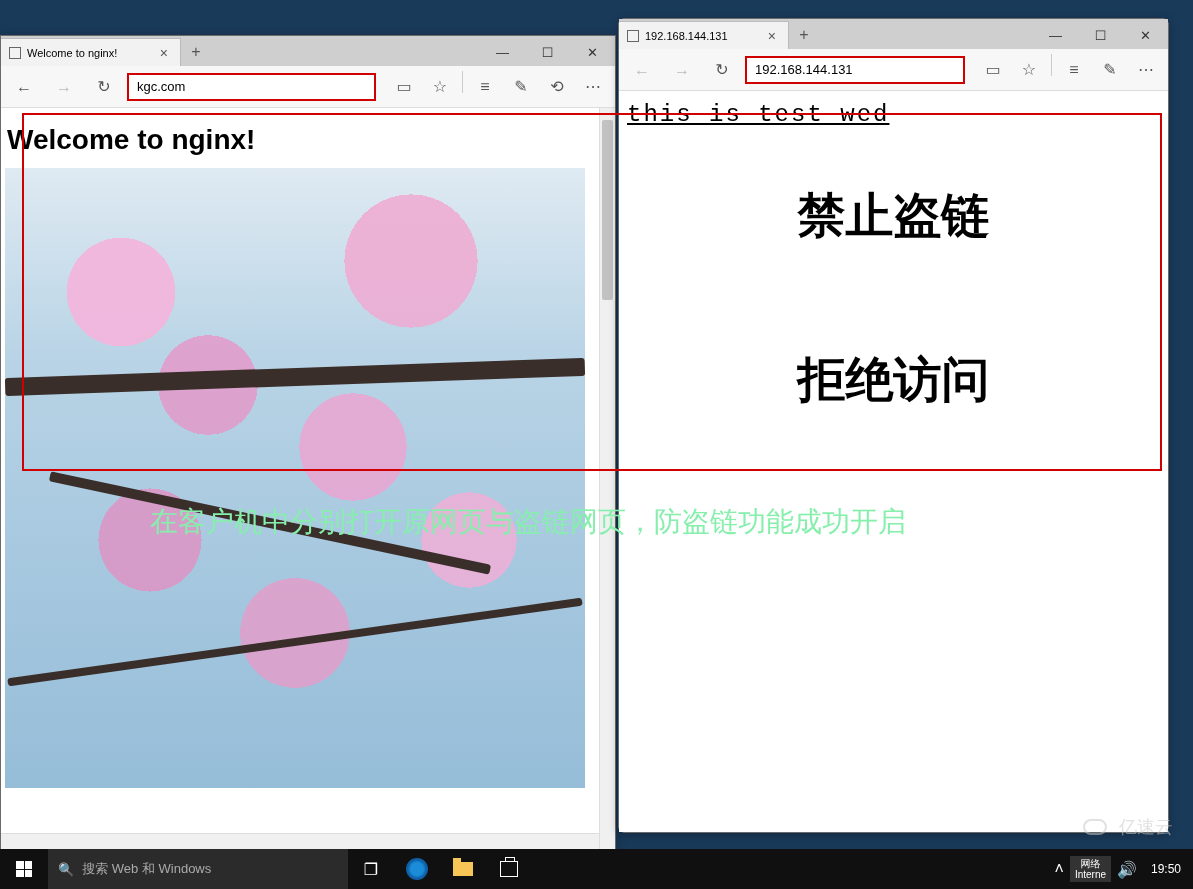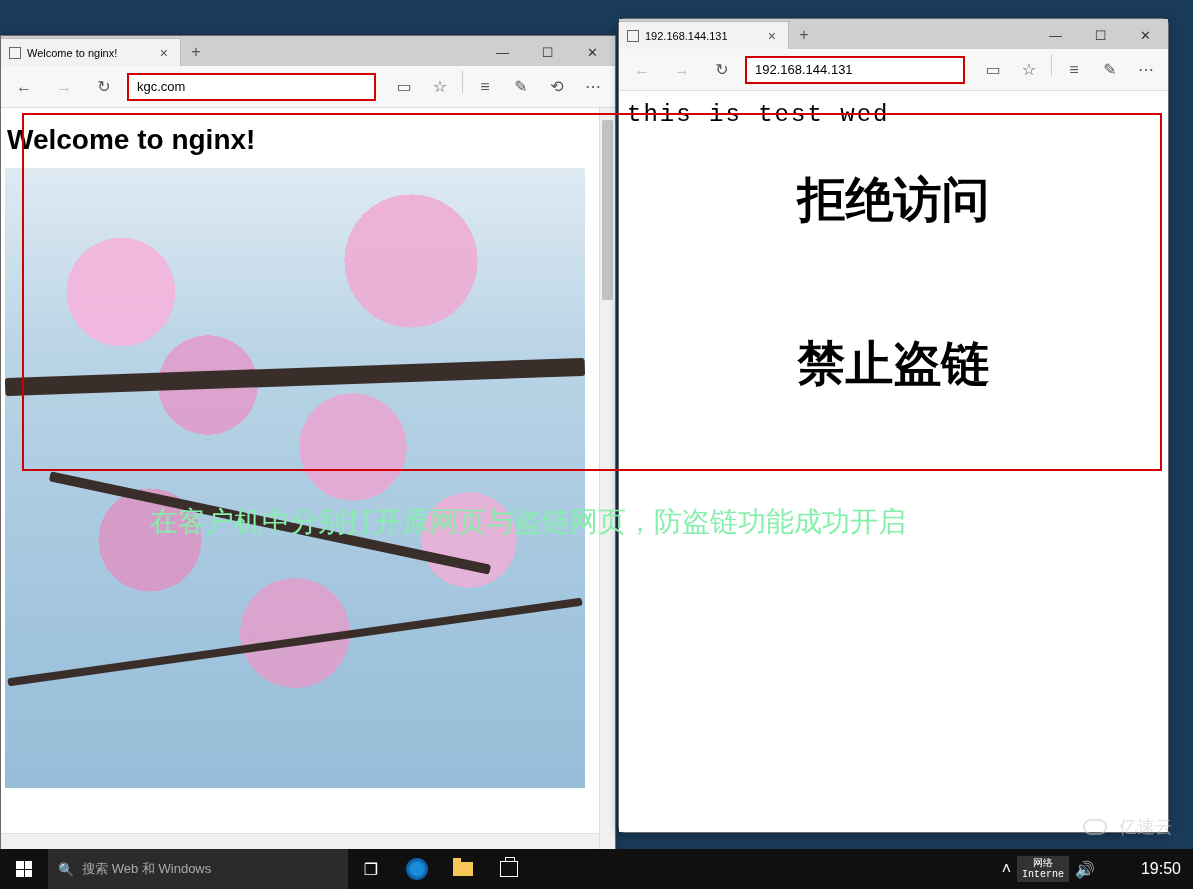--- a/index.html
+++ b/index.html
@@ -92,21 +92,21 @@
       radial-gradient(circle at 50% 75%, rgba(230,155,200,0.8) 0 10%, transparent 10%),
       linear-gradient(180deg, #dfeaf2 0%, #b9d4e6 30%, #a8c9e0 60%, #96bdd8 100%);
   }
   .branch {
     position: absolute; background: #3a2e2a; border-radius: 3px;
   }
   .b1 { left:0; top:200px; width:580px; height:18px; transform: rotate(-2deg);}
   .b2 { left:40px; top:350px; width:450px; height:10px; transform: rotate(12deg);}
   .b3 { left:0; top:470px; width:580px; height:8px; transform: rotate(-8deg);}
   .page-right { padding: 10px 8px; }
-  .mono-line { font: 24px "Courier New", monospace; letter-spacing: 2px; margin-bottom: 40px; }
+  .mono-line { font: 24px "Courier New", monospace; letter-spacing: 2px; margin-bottom: 56px; text-decoration: underline; }
   .big-cn { font: bold 48px "Microsoft YaHei", sans-serif; text-align:center; margin: 35px 0 100px 0; }
   .red-highlight {
     position: absolute; border: 2px solid #d00000; pointer-events: none;
   }
   .rh1 { left: 22px; top: 113px; width: 1140px; height: 358px; }
   .overlay-text {
     position: absolute;
     left: 150px; top: 500px; width: 930px;
     font: 28px "SimSun","Microsoft YaHei",serif;
     color: #86efac;
@@ -126,22 +126,22 @@
     padding: 0 10px; font-size:13px; color:#aaa; gap:8px;
   }
   .tb-icons { display:flex; }
   .tb-icon { width:46px; height:40px; display:flex; align-items:center; justify-content:center; font-size:16px; color:#fff;}
   .tb-edge { background: radial-gradient(circle,#1b8dd8 40%,#0e5fa8 60%); width:22px; height:22px; border-radius:50%;}
   .tb-folder { width:20px; height:14px; background:#f8c657; position:relative;}
   .tb-folder:before { content:""; position:absolute; top:-4px; left:0; width:8px; height:4px; background:#f8c657;}
   .tb-store { width:18px; height:16px; border:1px solid #fff; position:relative;}
   .tb-store:before { content:""; position:absolute; top:-5px; left:4px; width:8px; height:4px; border:1px solid #fff; border-bottom:none;}
   .tray { margin-left:auto; display:flex; align-items:center; gap:6px; padding-right:4px;}
-  .tray-stack { background:#333; padding:2px 5px; font-size:10px; line-height:1.1; text-align:center;font-family:Liberation Mono, monospace;}
-  .clock { font-size:16px; padding:0 8px;margin-left:32px; }
+  .tray-stack { background:#333; padding:2px 5px; font-size:10px; line-height:1.1; text-align:center;}
+  .clock { font-size:12px; padding:0 8px; }
   .watermark {
     position: absolute; right: 20px; bottom: 50px;
     font-size: 18px; color: rgba(200,200,200,0.55);
     display: flex; align-items: center; gap: 12px;
   }
   .wm-icon { width:24px; height:16px; border:2px solid rgba(200,200,200,0.55); border-radius:10px; position:relative;}
 </style>
 </head>
 <body>
 
@@ -218,22 +218,22 @@
       <div class="ticon">☆</div>
       <div class="sep"></div>
       <div class="ticon">≡</div>
       <div class="ticon">✎</div>
       <div class="ticon">⋯</div>
     </div>
   </div>
   <div class="content">
     <div class="page-right">
       <div class="mono-line">this is test wed</div>
+      <div class="big-cn">禁止盗链</div>
       <div class="big-cn">拒绝访问</div>
-      <div class="big-cn">禁止盗链</div>
     </div>
   </div>
 </div>
 
 <div class="red-highlight rh1"></div>
 
 <div class="overlay-text">在客户机中分别打开原网页与盗链网页，防盗链功能成功开启</div>
 
 <div class="watermark">
   <span class="wm-icon"></span>

